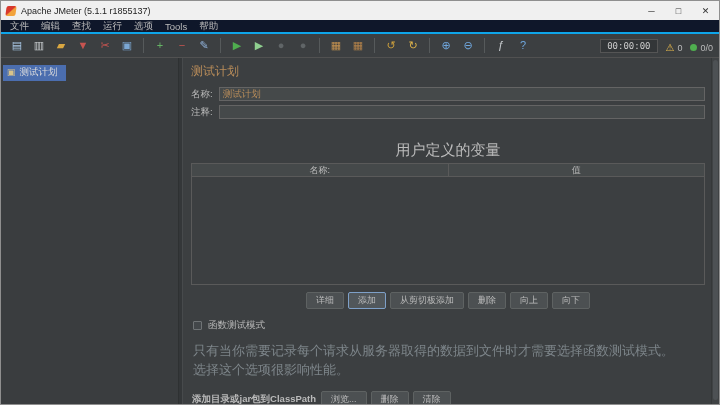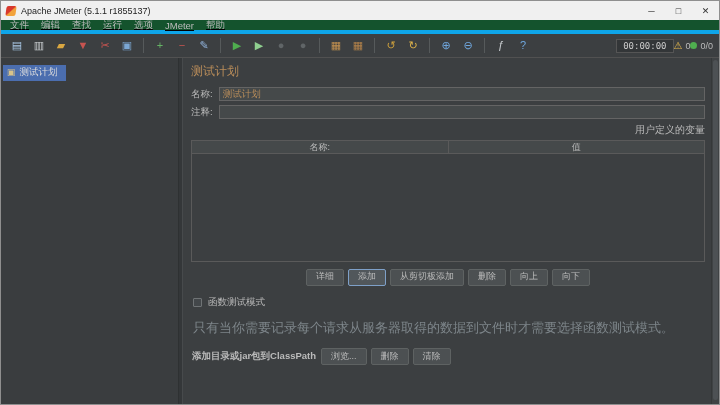--- a/index.html
+++ b/index.html
@@ -26,40 +26,40 @@
   }
   .win-title { font-size:9px; color:#1d1d1d; }
   .win-controls { margin-left:auto; display:flex; height:100%; }
   .win-btn {
     width:27px; height:100%; display:flex; align-items:center; justify-content:center;
     font-size:9px; color:#333;
   }
 
   
   .menubar {
-    height:14px; background:#14532d; border-bottom:4px solid #0ea5e9;
-    display:flex; align-items:center; padding-left:3px; flex:0 0 auto;text-decoration:underline;
+    height:14px; background:#0f172a; border-bottom:2px solid #0ea5e9;
+    display:flex; align-items:center; padding-left:3px; flex:0 0 auto;
   }
   .menu-item { font-size:9.5px; color:#bbbbbb; padding:0 6px; }
 
   
   .toolbar {
     height:24px; background:#3c3f41; border-bottom:1px solid #515151;
     display:flex; align-items:center; padding:0 6px; flex:0 0 auto;
   }
   .tb-icons { display:flex; align-items:center; gap:2px; }
   .tb-item {
     width:20px; height:20px; display:flex; align-items:center; justify-content:center;
     border-radius:2px;
   }
   .tb-glyph { font-size:11px; line-height:1; color:var(--c,#bbbbbb); }
   .tb-item[data-name="toolbar-separator"] {
     width:1px; height:15px; background:#565a5b; margin:0 4px; border-radius:0;
   }
-  .tb-right { margin-left:auto; display:flex; align-items:center; }
+  .tb-right { margin-left:auto; display:flex; align-items:flex-end; gap:8px; }
   .timer {
     background:#333638; border:1px solid #555; padding:1px 6px;
     font-family:"DejaVu Sans Mono", monospace; font-size:9px; color:#cccccc;
   }
   .warn-wrap { display:flex; align-items:center; gap:3px; font-size:9px; color:#bbbbbb; }
   .warn-icon { color:#e2b64b; font-size:10px; line-height:1; }
   .threads-wrap { display:flex; align-items:center; gap:3px; font-size:9px; color:#bbbbbb; }
   .threads-dot { width:7px; height:7px; border-radius:50%; background:#4fae4f; display:inline-block; }
 
   
@@ -81,31 +81,31 @@
   }
   .main-title { font-size:12px; color:#bb8e5a; margin:1px 0 7px; }
   .form-row { display:flex; align-items:center; gap:6px; margin-bottom:4px; font-size:9.5px; }
   .form-row label { flex:0 0 auto; color:#bbbbbb; }
   .field {
     flex:1; height:14px; background:#45494a; border:1px solid #646464;
     color:#bbbbbb; font-size:9.5px; padding:0 3px; font-family:inherit; min-width:0;
   }
   .name-field { color:#bb8e5a; }
 
-  .udv-title { text-align:right; font-size:10px; color:#bbbbbb; margin:0 0 3px; }
+  .udv-title { text-align:center; font-size:15px; color:#bbbbbb; margin:18px 0 3px; }
   .udv-table { border:1px solid #5a5a5a; height:122px; display:flex; flex-direction:column; flex:0 0 auto; }
   .udv-head { display:flex; background:#45494a; border-bottom:1px solid #5a5a5a; height:13px; flex:0 0 auto; }
   .udv-col {
     flex:1; display:flex; align-items:center; justify-content:center;
     font-size:9px; color:#bbbbbb; border-right:1px solid #5a5a5a;
   }
   .udv-col:last-child { border-right:none; }
   .udv-body { flex:1; background:#3c3f41; }
 
-  .btn-row { display:flex; justify-content:center; gap:4px; margin:7px 0 8px;font-family:Liberation Mono, monospace; }
+  .btn-row { display:flex; justify-content:center; gap:4px; margin:7px 0 8px; }
   .btn {
     background:#4c5052; border:1px solid #5e6262; color:#bbbbbb;
     font-size:9px; padding:2px 9px; border-radius:2px; font-family:inherit; line-height:1.2;
   }
   .btn.focused { border-color:#7ea0c8; background:#51575b;text-align:center; }
 
   .cb-group { display:flex; flex-direction:column; gap:4px; margin:2px 0 2px 2px; }
   .cb-row { display:flex; align-items:center; gap:6px; font-size:9.5px; color:#bbbbbb; }
   .cb-box {
     width:9px; height:9px; background:#43474a; border:1px solid #6f7375;
@@ -147,21 +147,21 @@
       <span class="menu-item" data-name="menu-item-file">文件</span>
 
       <span class="menu-item" data-name="menu-item-edit">编辑</span>
 
       <span class="menu-item" data-name="menu-item-search">查找</span>
 
       <span class="menu-item" data-name="menu-item-run">运行</span>
 
       <span class="menu-item" data-name="menu-item-options">选项</span>
 
-      <span class="menu-item" data-name="menu-item-tools">JMeter</span>
+      <span class="menu-item" data-name="menu-item-tools">Tools</span>
 
       <span class="menu-item" data-name="menu-item-help">帮助</span>
     </div>
 
   <div class="toolbar" data-name="toolbar">
     <div class="tb-icons" data-name="toolbar-icons">
 
         <span class="tb-item" data-name="new-file-icon" style="--c: #a8c6e5;">
           <span class="tb-glyph" data-name="toolbar-icon-glyph">▤</span>
         </span>
@@ -343,20 +343,21 @@
           <label class="cb-row" data-name="checkbox-functional-test-mode">
             <span class="cb-box" data-name="checkbox"></span>
             <span class="cb-label" data-name="checkbox-label">函数测试模式</span>
           </label>
         </div>
 
       <div class="help-text" data-name="functional-mode-help-text">
 
           <div data-name="help-line">只有当你需要记录每个请求从服务器取得的数据到文件时才需要选择函数测试模式。</div>
 
+          <div data-name="help-line">选择这个选项很影响性能。</div>
         </div>
 
       <div class="cp-row" data-name="classpath-row">
         <span class="cp-label" data-name="classpath-label">添加目录或jar包到ClassPath</span>
         <span class="cp-buttons" style="display:flex;gap:4px;" data-name="classpath-buttons">
 
             <button class="btn" data-name="browse-button">浏览...</button>
 
             <button class="btn" data-name="classpath-delete-button">删除</button>
 

